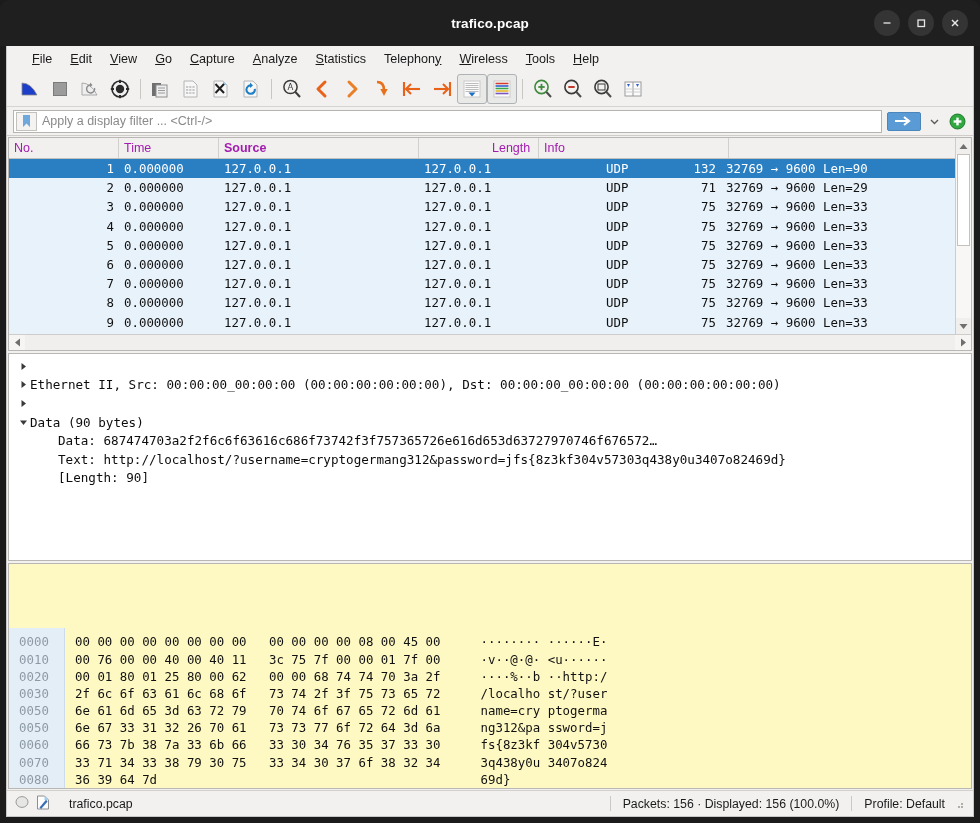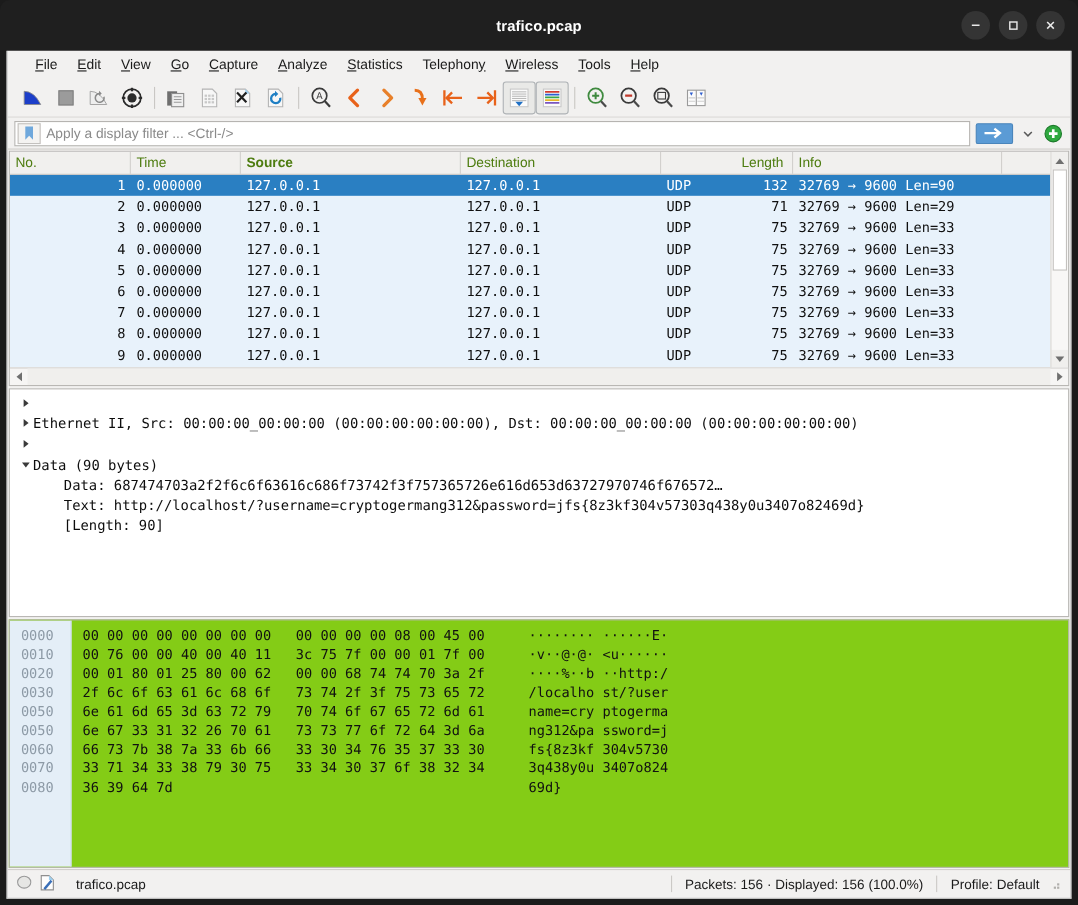--- a/index.html
+++ b/index.html
@@ -141,21 +141,21 @@
     display: flex; flex-direction: column;
     position: relative;
   }
   .plist-inner { flex: 1; display: flex; overflow: hidden; }
   .plist-cols { flex: 1; display: flex; flex-direction: column; overflow: hidden;}
   .plist-header {
     height: 21px; min-height: 21px;
     background: #f1f0ee;
     border-bottom: 1px solid #c2c0bd;
     display: flex;
-    font-size: 12.5px; color: #4d7c0f;
+    font-size: 12.5px; color: #a21caf;
   }
   .plist-header .hc {
     display: flex; align-items: center;
     padding-left: 5px;
     border-right: 1px solid #d2d0cd;
     overflow: hidden; white-space: nowrap;
   }
   .plist-rows { flex: 1; background: #e8f2fb; overflow: hidden; }
   .prow {
     height: 19.2px;
@@ -210,27 +210,28 @@
   .arrow {
     width: 13px; display: inline-flex; align-items: center; justify-content: center;
     color: #3a3a3a;
     flex: 0 0 13px;
   }
   .dline.child { padding-left: 49px; }
 
   
   .hex-pane {
     flex: 1;
-    background: #84cc16;
+    background: #fef9c3;
     border: 1px solid #b9b7b4;
     margin: 2px 1px 1px 1px;
     overflow: hidden;
     display: flex;
     font-family: "DejaVu Sans Mono", monospace;
     font-size: 12.4px;
+    align-items: flex-end;
   }
   .hex-gutter {
     width: 56px; min-width: 56px;
     background: #e4eef7;
     border-right: 1px solid #ccdced;
     padding-top: 5px;
   }
   .hex-main { flex: 1; padding-top: 5px; display: flex; }
   .hx-row { height: 17.2px; line-height: 17.2px; white-space: pre; }
   .hex-off { color: #8d9aa6; padding-left: 10px; }
@@ -506,21 +507,20 @@
       </div>
     </div>
 
     <div class="packet-list-wrap">
       <div class="plist-inner">
         <div class="plist-cols">
           <div class="plist-header" id="plist-header">
               <div class="hc" style="width: 110px; flex: 0 0 110px;">No.</div>
               <div class="hc" style="width: 100px; flex: 0 0 100px;">Time</div>
               <div class="hc" style="width: 200px; flex: 0 0 200px; font-weight: bold;">Source</div>
-              <div class="hc" style="width: 182px; flex: 0 0 182px;">Destination</div>
               <div class="hc" style="width: 68px; flex: 0 0 68px; margin-top: 38px;">Protocol</div>
               <div class="hc" style="width: 52px; flex: 0 0 52px;">Length</div>
               <div class="hc" style="width: 190px; flex: 0 0 190px;">Info</div>
             </div>
           <div class="plist-rows" id="plist-rows">
               <div class="prow sel">
                 <div class="c c-no" style="width: 110px; flex: 0 0 110px;">1</div>
                 <div class="c c-time" style="width: 100px; flex: 0 0 100px;">0.000000</div>
                 <div class="c c-source" style="width: 200px; flex: 0 0 200px;">127.0.0.1</div>
                 <div class="c c-dest" style="width: 182px; flex: 0 0 182px;">127.0.0.1</div>

